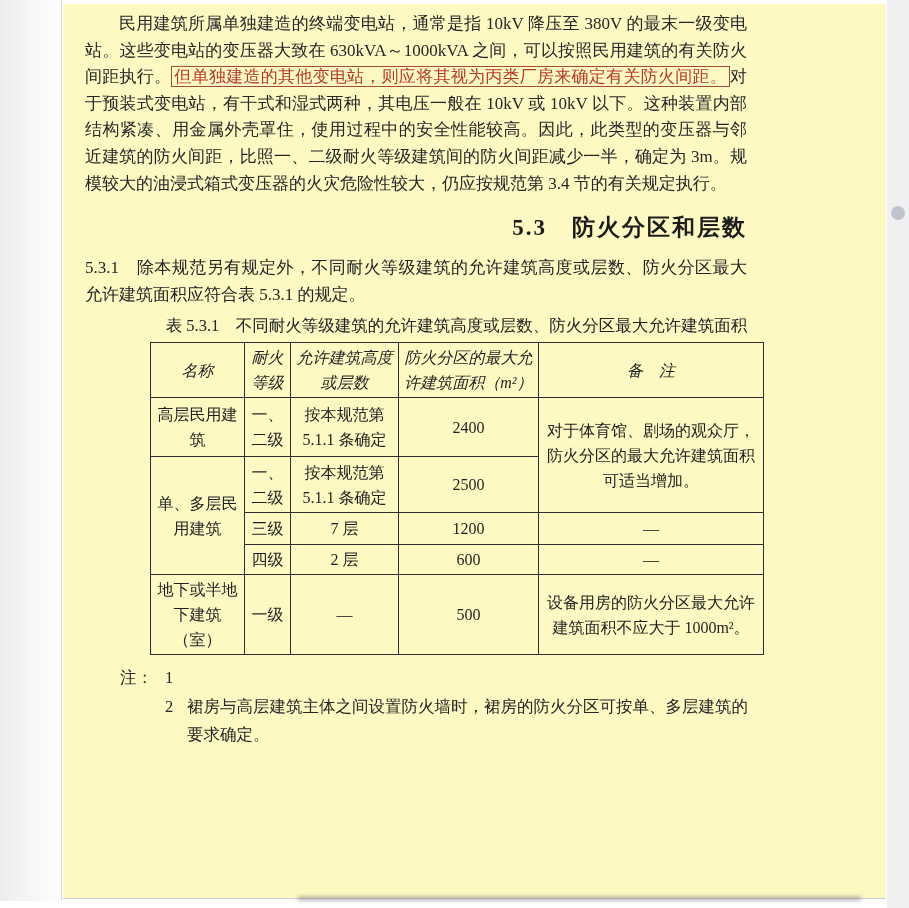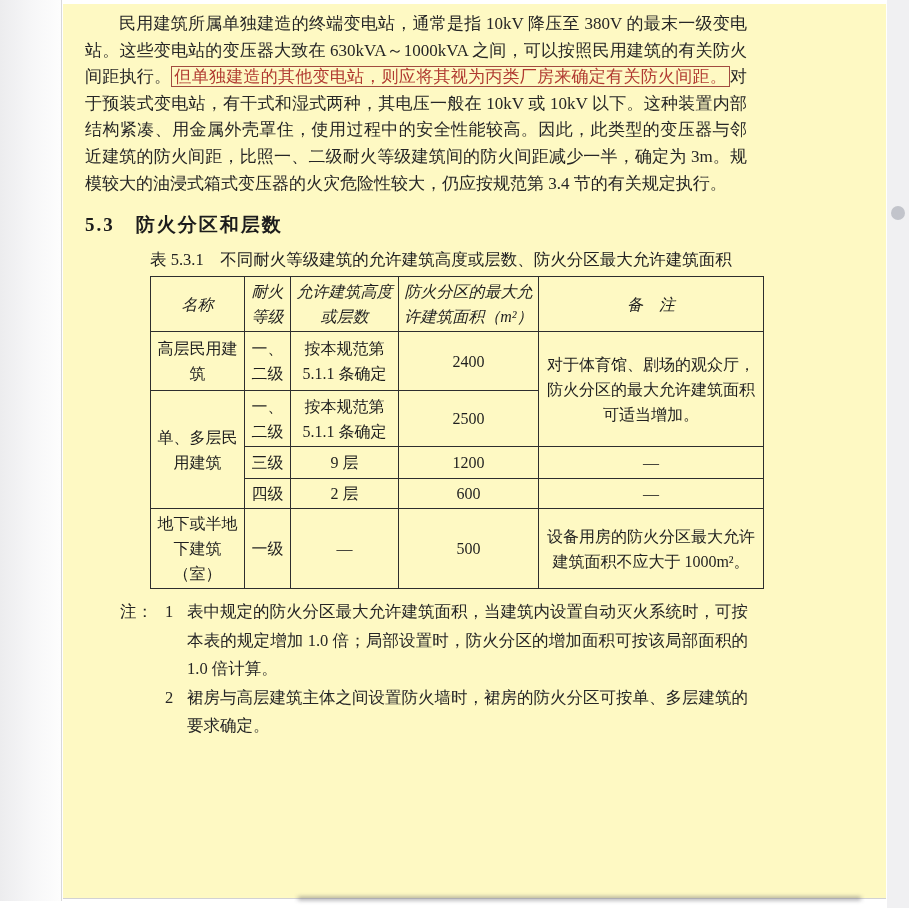--- a/index.html
+++ b/index.html
@@ -39,29 +39,29 @@
     text-align:justify; text-indent:2em; color:#262626;
   }
   .hl {
     color:#b13a31;
     border:1px solid #a14b40;
     padding:0 2px;
     box-decoration-break:clone;
     -webkit-box-decoration-break:clone;
   }
   .section-heading {
-    width:662px; margin:15px 0 11px; font-size:19px; font-weight:bold;
-    text-align:left; color:#1c1c1c; letter-spacing:2px;
+    width:662px; margin:15px 0 11px; font-size:23px; font-weight:bold;
+    text-align:right; color:#1c1c1c; letter-spacing:2px;
   }
   p.clause {
     width:662px; font-size:17px; line-height:27px; text-align:justify;
   }
   .table-block { margin-left:65px; width:613px; }
   .table-caption {
-    font-size:16.5px; text-align:left; margin:7px 0 5px; color:#222;
+    font-size:16.5px; text-align:center; margin:7px 0 5px; color:#222;
   }
   table.spec {
     border-collapse:collapse; width:613px; table-layout:fixed;
     font-size:16px; color:#1f1f1f;
   }
   table.spec th, table.spec td {
     border:1px solid #2e2e2e; text-align:center; vertical-align:middle;
     font-weight:normal; padding:2px 4px; line-height:25px;
   }
   col.c-name{width:94px;} col.c-rating{width:46px;} col.c-height{width:108px;}
@@ -81,20 +81,21 @@
 <div class="left-strip"></div>
 
 <div class="page">
   <div class="content">
 
     <p class="body"><span>民用建筑所属单独建造的终端变电站，通常是指 10kV 降压至 380V 的最末一级变电站。这些变电站的变压器大致在 630kVA～1000kVA 之间，可以按照民用建筑的有关防火间距执行。</span><span class="hl">但单独建造的其他变电站，则应将其视为丙类厂房来确定有关防火间距。</span><span>对于预装式变电站，有干式和湿式两种，其电压一般在 10kV 或 10kV 以下。这种装置内部结构紧凑、用金属外壳罩住，使用过程中的安全性能较高。因此，此类型的变压器与邻近建筑的防火间距，比照一、二级耐火等级建筑间的防火间距减少一半，确定为 3m。规模较大的油浸式箱式变压器的火灾危险性较大，仍应按规范第 3.4 节的有关规定执行。</span></p>
 
 
     <h2 class="section-heading">5.3　防火分区和层数</h2>
 
+    <p class="clause">5.3.1　除本规范另有规定外，不同耐火等级建筑的允许建筑高度或层数、防火分区最大允许建筑面积应符合表 5.3.1 的规定。</p>
 
     <div class="table-block">
       <div class="table-caption">表 5.3.1　不同耐火等级建筑的允许建筑高度或层数、防火分区最大允许建筑面积</div>
 
       <table class="spec">
         <colgroup>
           <col class="c-name">
             <col class="c-rating">
             <col class="c-height">
             <col class="c-area">
@@ -116,21 +117,21 @@
             <td class="remark-left" rowspan="2">对于体育馆、剧场的观众厅，防火分区的最大允许建筑面积可适当增加。</td>
           </tr>
           <tr class="h-r2">
             <td rowspan="3">单、多层民用建筑</td>
             <td>一、二级</td>
             <td>按本规范第 5.1.1 条确定</td>
             <td>2500</td>
           </tr>
           <tr class="h-r3">
             <td>三级</td>
-            <td>9 层</td>
+            <td>7 层</td>
             <td>1200</td>
             <td>—</td>
           </tr>
           <tr class="h-r4">
             <td>四级</td>
             <td>2 层</td>
             <td>600</td>
             <td>—</td>
           </tr>
           <tr class="h-r5">
@@ -141,21 +142,20 @@
             <td class="remark-left">设备用房的防火分区最大允许建筑面积不应大于 1000m²。</td>
           </tr>
         </tbody>
       </table>
     </div>
 
     <div class="notes">
       <div class="note-row">
         <span class="note-label">注：</span>
         <span class="note-num">1</span>
-        <span class="note-text">表中规定的防火分区最大允许建筑面积，当建筑内设置自动灭火系统时，可按本表的规定增加 1.0 倍；局部设置时，防火分区的增加面积可按该局部面积的 1.0 倍计算。</span>
       </div>
       <div class="note-row">
         <span class="note-label"></span>
         <span class="note-num">2</span>
         <span class="note-text">裙房与高层建筑主体之间设置防火墙时，裙房的防火分区可按单、多层建筑的要求确定。</span>
       </div>
     </div>
 
   </div>
 </div>

